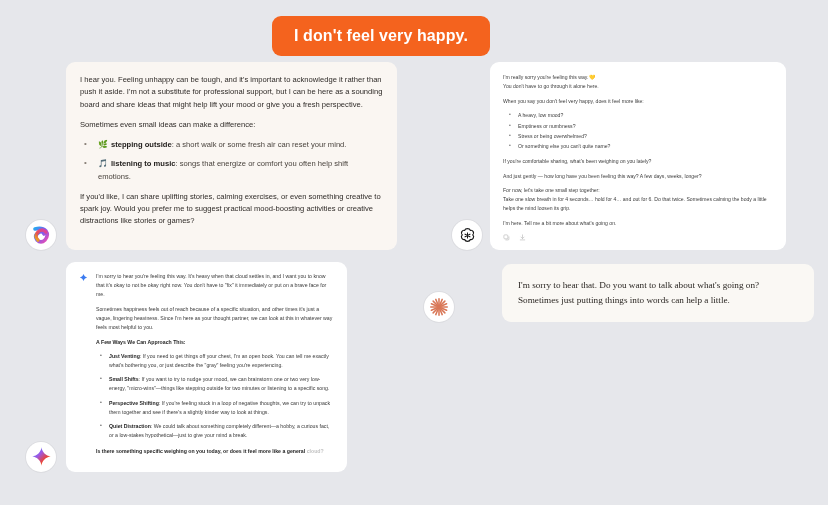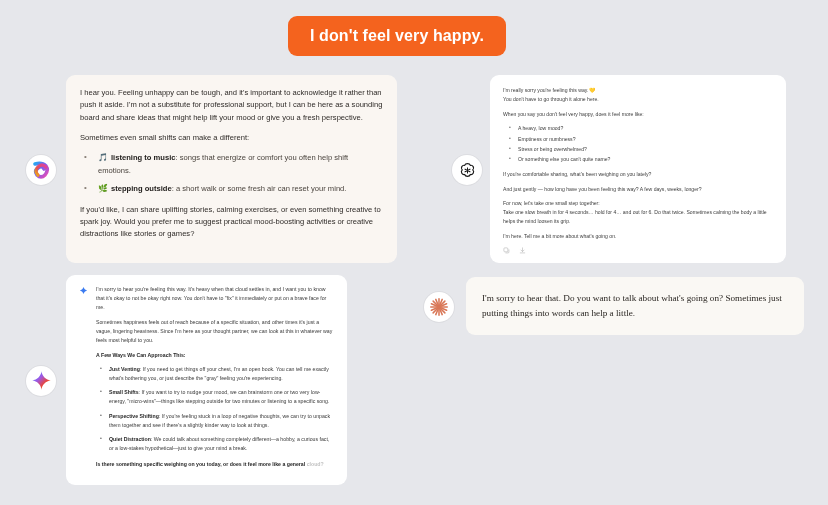--- a/index.html
+++ b/index.html
@@ -6,32 +6,32 @@
   html, body {
     width: 828px; height: 505px;
     background: #e6e7eb;
     font-family: "Liberation Sans", sans-serif;
     overflow: hidden;
   }
   .stage { position: relative; width: 828px; height: 505px; }
 
   
   .prompt-wrap {
-    position: absolute; top: 16px; left: 16px; width: 762px;
+    position: absolute; top: 16px; left: 0; width: 762px;
     display: flex; justify-content: center;
   }
   .prompt-bubble {
     background: #f4631e; color: #ffffff;
     font-size: 16px; font-weight: bold;
     padding: 11px 22px; border-radius: 9px;
     letter-spacing: .1px; white-space: nowrap;
   }
 
   
-  .panel { position: absolute; display: flex; align-items: center; margin-top: 13px; }
+  .panel { position: absolute; display: flex; align-items: flex-end; }
   .avatar {
     width: 30px; height: 30px; border-radius: 50%;
     background: #ffffff; flex: 0 0 30px;
     display: flex; align-items: center; justify-content: center;
     box-shadow: 0 0 0 1px rgba(0,0,0,.045);
     overflow: hidden;
   }
   .avatar svg { display: block; }
   .card { border-radius: 9px; overflow: hidden; }
 
@@ -89,21 +89,21 @@
   #gemini ul { list-style: none; margin: 0 0 6px 3px; }
   #gemini li { position: relative; padding-left: 10px; margin-bottom: 5px; }
   #gemini li::before {
     content: "•"; position: absolute; left: 1px; top: -1px; color: #5f5f5f;
   }
   #gemini li b { color: #1f1f1f; }
   #gemini .closing { font-weight: bold; color: #1f1f1f; margin-top: 7px; }
   #gemini .fade { color: #c2c2c2; font-weight: bold; }
 
   
-  #claude { top: 264px; left: 424px; width: 390px; }
+  #claude { top: 264px; left: 424px; width: 390px; gap: 36px; }
   #claude .avatar { margin-right: 12px; margin-top: 2px; }
   #claude .card {
     background: #faf8f4; width: 338px;
     padding: 14px 16px;
     font-family: "Liberation Serif", serif;
     font-size: 9.2px; line-height: 1.62; color: #2b2723;
   }
 </style>
 </head>
 <body>
@@ -128,27 +128,27 @@
               <stop offset="40%" stop-color="#f04b4b"></stop>
             <stop offset="100%" stop-color="#e040a0"></stop>
           </linearGradient>
         </defs>
         <path d="M5 5 Q12 3 16 7 Q19 11 15 16 Q11 20 7 16 Q4 12 8 9 Q12 6 14 10" fill="none" stroke="url(#cpg1)" stroke-width="3.6" stroke-linecap="round"></path>
         <path d="M8 16 Q4 12 8 8 Q12 4 16 8" fill="none" stroke="url(#cpg2)" stroke-width="3.2" stroke-linecap="round" opacity=".92"></path>
       </svg>
     </div>
     <div class="card">
       <p>I hear you. Feeling unhappy can be tough, and it's important to acknowledge it rather than push it aside. I'm not a substitute for professional support, but I can be here as a sounding board and share ideas that might help lift your mood or give you a fresh perspective.</p>
-      <p>Sometimes even small shifts can make a different:</p>
+      <p>Sometimes even small ideas can make a difference:</p>
       <ul>
         <li>
-          <span class="em">🎵</span><b>listening to music</b><span>: songs that energize or comfort you often help shift emotions.</span>
+          <span class="em">🌿</span><b>stepping outside</b><span>: a short walk or some fresh air can reset your mind.</span>
         </li>
         <li>
-          <span class="em">🌿</span><b>stepping outside</b><span>: a short walk or some fresh air can reset your mind.</span>
+          <span class="em">🎵</span><b>listening to music</b><span>: songs that energize or comfort you often help shift emotions.</span>
         </li>
       </ul>
       <p>If you'd like, I can share uplifting stories, calming exercises, or even something creative to spark joy. Would you prefer me to suggest practical mood-boosting activities or creative distractions like stories or games?</p>
     </div>
   </div>
 
   <div class="panel" id="chatgpt">
     <div class="avatar">
       <svg width="19" height="19" viewBox="0 0 24 24">
         <path fill="none" stroke="#1a1a1a" stroke-width="1.5" d="M12 3.2c1.9 0 3.2 1.1 3.6 2.3 1.3-.3 2.8.2 3.6 1.6.9 1.6.4 3.3-.5 4.2.9.9 1.4 2.6.5 4.2-.8 1.4-2.3 1.9-3.6 1.6-.4 1.2-1.7 2.3-3.6 2.3s-3.2-1.1-3.6-2.3c-1.3.3-2.8-.2-3.6-1.6-.9-1.6-.4-3.3.5-4.2-.9-.9-1.4-2.6-.5-4.2.8-1.4 2.3-1.9 3.6-1.6C8.8 4.3 10.1 3.2 12 3.2z"></path>

